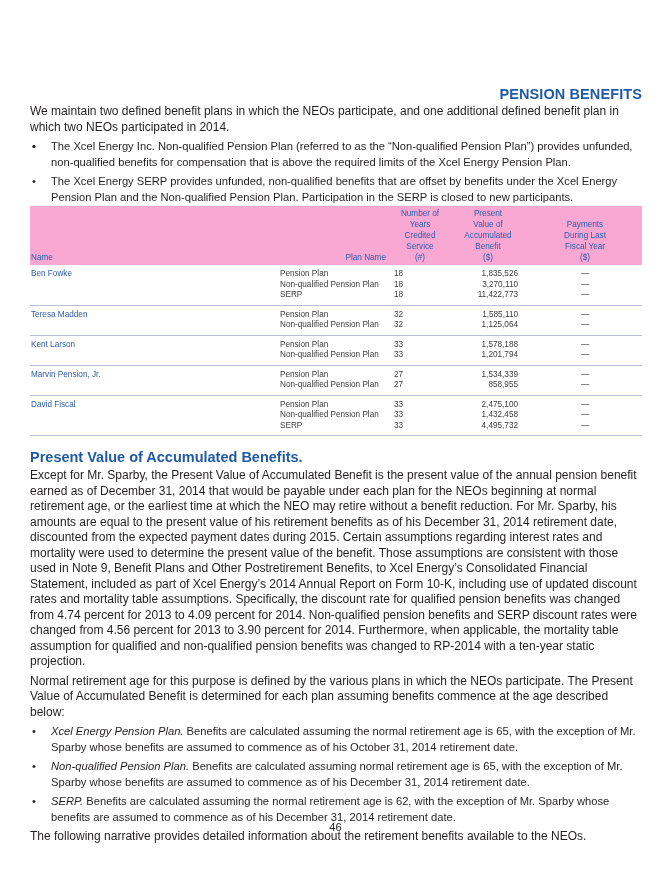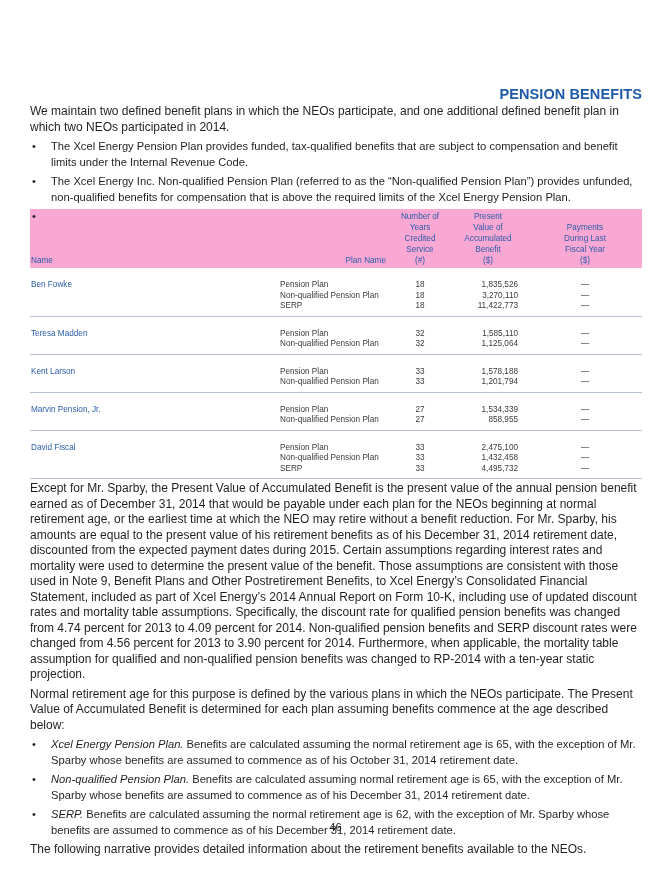--- a/index.html
+++ b/index.html
@@ -16,41 +16,41 @@
   li em { font-style:italic; }
   table { border-collapse:collapse; width:612px; margin-top:0; font-size:8.2px; }
   thead th { background:#f9a8d4; color:#2b5ca8; font-weight:normal; vertical-align:bottom;
              padding:2px 2px 2px 2px; line-height:11px; }
   th.name { text-align:left; padding-left:1px; }
   th.plan { text-align:right; padding-right:6px; }
   th.num { text-align:center; }
   tbody td { color:#3a3a3a; line-height:10.5px; padding:0 2px; vertical-align:top; }
   td.name { color:#2b5ca8; padding-left:1px; width:245px; }
   td.plan { width:110px; }
-  td.yrs { text-align:center; width:52px; }
+  td.yrs { text-align:left; width:52px; }
   td.val { text-align:right; width:68px; padding-right:10px; }
   td.pay { text-align:center; }
-  tr.first td { padding-top:12px;margin-left:16px; }
+  tr.first td { padding-top:4px;margin-left:16px; }
   tr.last td { padding-bottom:4px; border-bottom:1.5px solid #b7c0d8; }
   .sec2 { margin-top:13px; }
   .para { margin-top:2px; }
   .para2 { margin-top:4px; }
   .closing { margin-top:4px; }
   .pagenum { position:absolute; left:0; width:671px; top:821px; text-align:center; font-size:11.2px; }
 </style>
 </head>
 <body>
 
 <div class="page">
   <h1>PENSION BENEFITS</h1>
   <p class="intro">We maintain two defined benefit plans in which the NEOs participate, and one additional defined benefit plan in which two NEOs participated in 2014.</p>
   <ul>
-    <li><span class="bullet">•</span><span>The Xcel Energy Pension Plan provides funded, tax-qualified benefits that are subject to compensation and benefit limits under the Internal Revenue Code.</span></li>
+    <li><span class="bullet">•</span></li>
     <li><span class="bullet">•</span><span>The Xcel Energy Inc. Non-qualified Pension Plan (referred to as the “Non-qualified Pension Plan”) provides unfunded, non-qualified benefits for compensation that is above the required limits of the Xcel Energy Pension Plan.</span></li>
-    <li><span class="bullet">•</span></li>
+    <li><span class="bullet">•</span><span>The Xcel Energy SERP provides unfunded, non-qualified benefits that are offset by benefits under the Xcel Energy Pension Plan and the Non-qualified Pension Plan. Participation in the SERP is closed to new participants.</span></li>
   </ul>
 
   <table style="margin-top:1px;">
     <thead>
       <tr>
         <th class="name">Name</th>
         <th class="plan">Plan Name</th>
         <th class="num">
           <div>Number of</div>
           <div>Years</div>
@@ -159,20 +159,21 @@
       <tr class="last">
         <td class="name"></td>
         <td class="plan">SERP</td>
         <td class="yrs">33</td>
         <td class="val">4,495,732</td>
         <td class="pay">—</td>
       </tr>
     </tbody>
   </table>
 
+  <h2 class="sec2">Present Value of Accumulated Benefits.</h2>
   <p class="para">Except for Mr. Sparby, the Present Value of Accumulated Benefit is the present value of the annual pension benefit earned as of December 31, 2014 that would be payable under each plan for the NEOs beginning at normal retirement age, or the earliest time at which the NEO may retire without a benefit reduction. For Mr. Sparby, his amounts are equal to the present value of his retirement benefits as of his December 31, 2014 retirement date, discounted from the expected payment dates during 2015. Certain assumptions regarding interest rates and mortality were used to determine the present value of the benefit. Those assumptions are consistent with those used in Note 9, Benefit Plans and Other Postretirement Benefits, to Xcel Energy’s Consolidated Financial Statement, included as part of Xcel Energy’s 2014 Annual Report on Form 10-K, including use of updated discount rates and mortality table assumptions. Specifically, the discount rate for qualified pension benefits was changed from 4.74 percent for 2013 to 4.09 percent for 2014. Non-qualified pension benefits and SERP discount rates were changed from 4.56 percent for 2013 to 3.90 percent for 2014. Furthermore, when applicable, the mortality table assumption for qualified and non-qualified pension benefits was changed to RP-2014 with a ten-year static projection.</p>
   <p class="para2">Normal retirement age for this purpose is defined by the various plans in which the NEOs participate. The Present Value of Accumulated Benefit is determined for each plan assuming benefits commence at the age described below:</p>
   <ul>
     <li><span class="bullet">•</span><em>Xcel Energy Pension Plan.</em><span> Benefits are calculated assuming the normal retirement age is 65, with the exception of Mr. Sparby whose benefits are assumed to commence as of his October 31, 2014 retirement date.</span></li>
     <li><span class="bullet">•</span><em>Non-qualified Pension Plan.</em><span> Benefits are calculated assuming normal retirement age is 65, with the exception of Mr. Sparby whose benefits are assumed to commence as of his December 31, 2014 retirement date.</span></li>
     <li><span class="bullet">•</span><em>SERP.</em><span> Benefits are calculated assuming the normal retirement age is 62, with the exception of Mr. Sparby whose benefits are assumed to commence as of his December 31, 2014 retirement date.</span></li>
   </ul>
   <p class="closing">The following narrative provides detailed information about the retirement benefits available to the NEOs.</p>
 </div>
 

